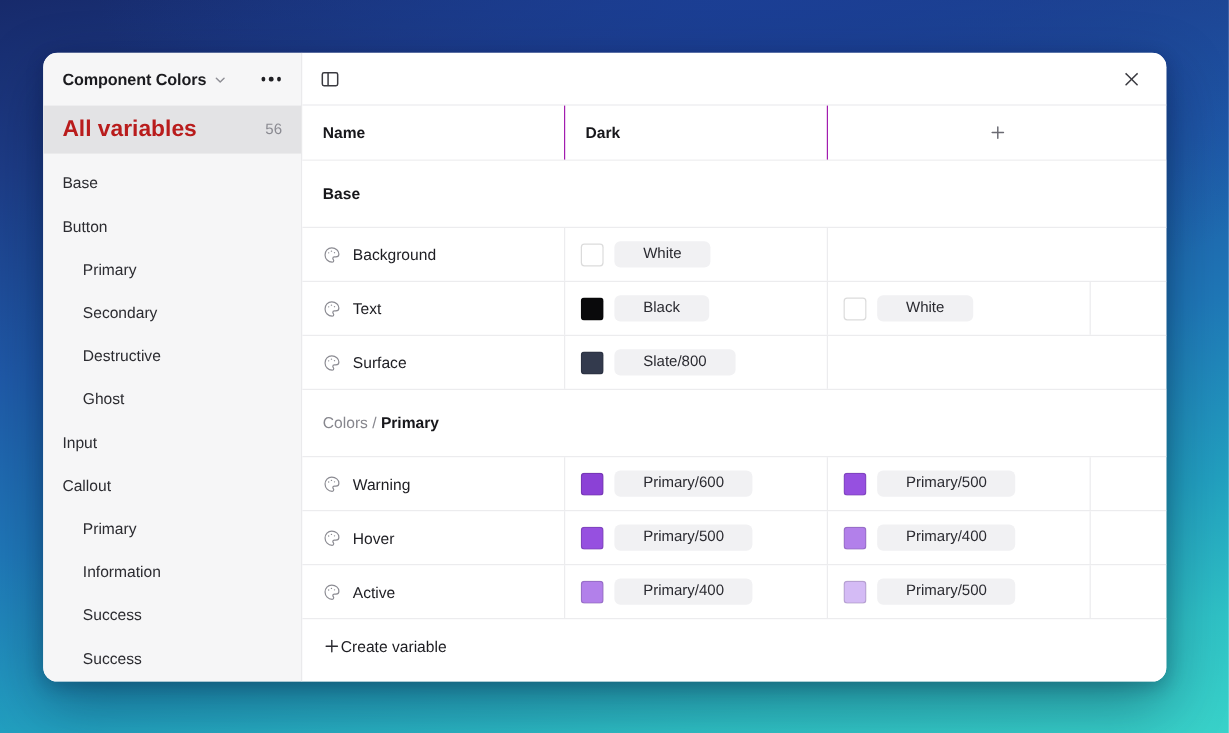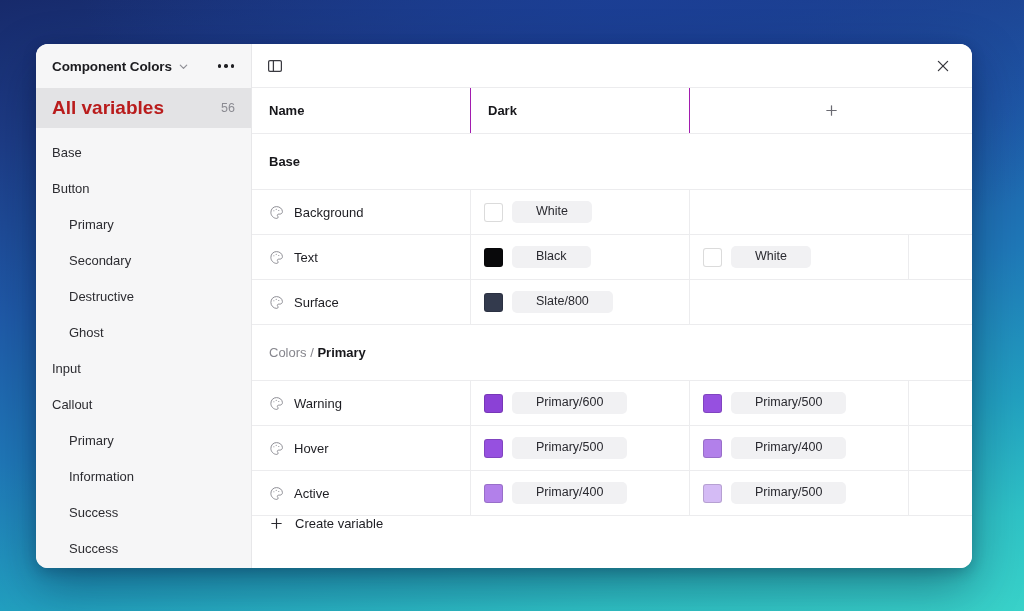--- a/index.html
+++ b/index.html
@@ -237,22 +237,22 @@
     background: #f1f1f3;
     border-radius: 5px;
     padding: 4px 24px 5px;
     line-height: 1;
     white-space: nowrap;
   }
 
   .create-row {
     height: 45px;
     display: flex;
+    align-items: center;
     padding-left: 17px;
-    gap: 11px;
     cursor: pointer;
   }
   .create-label {
     font-size: 13px;
     color: #1d1d22;
   }
 
   .palette-ico { flex: 0 0 auto; display: block; color: #8b8b92; }
 </style>
 </head>

